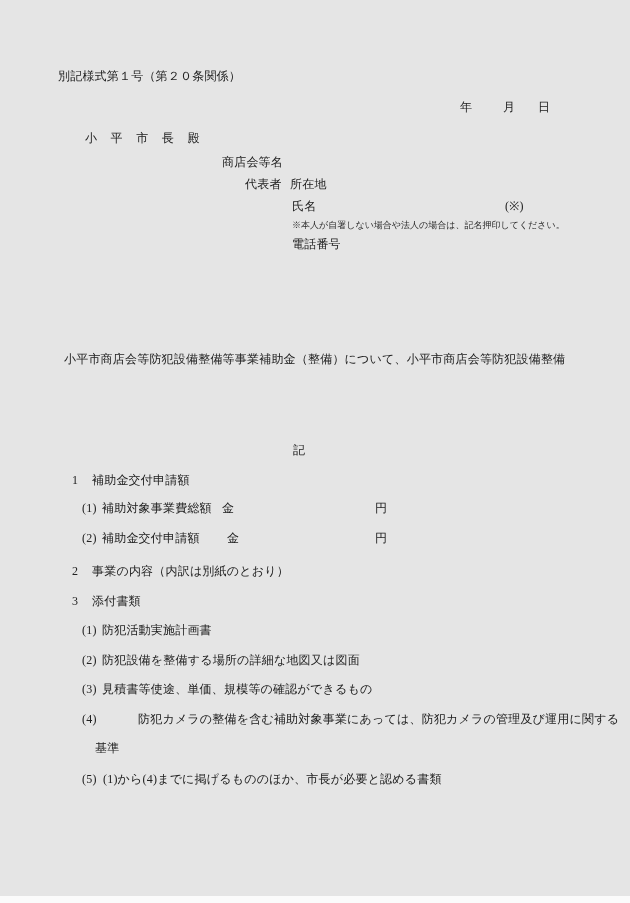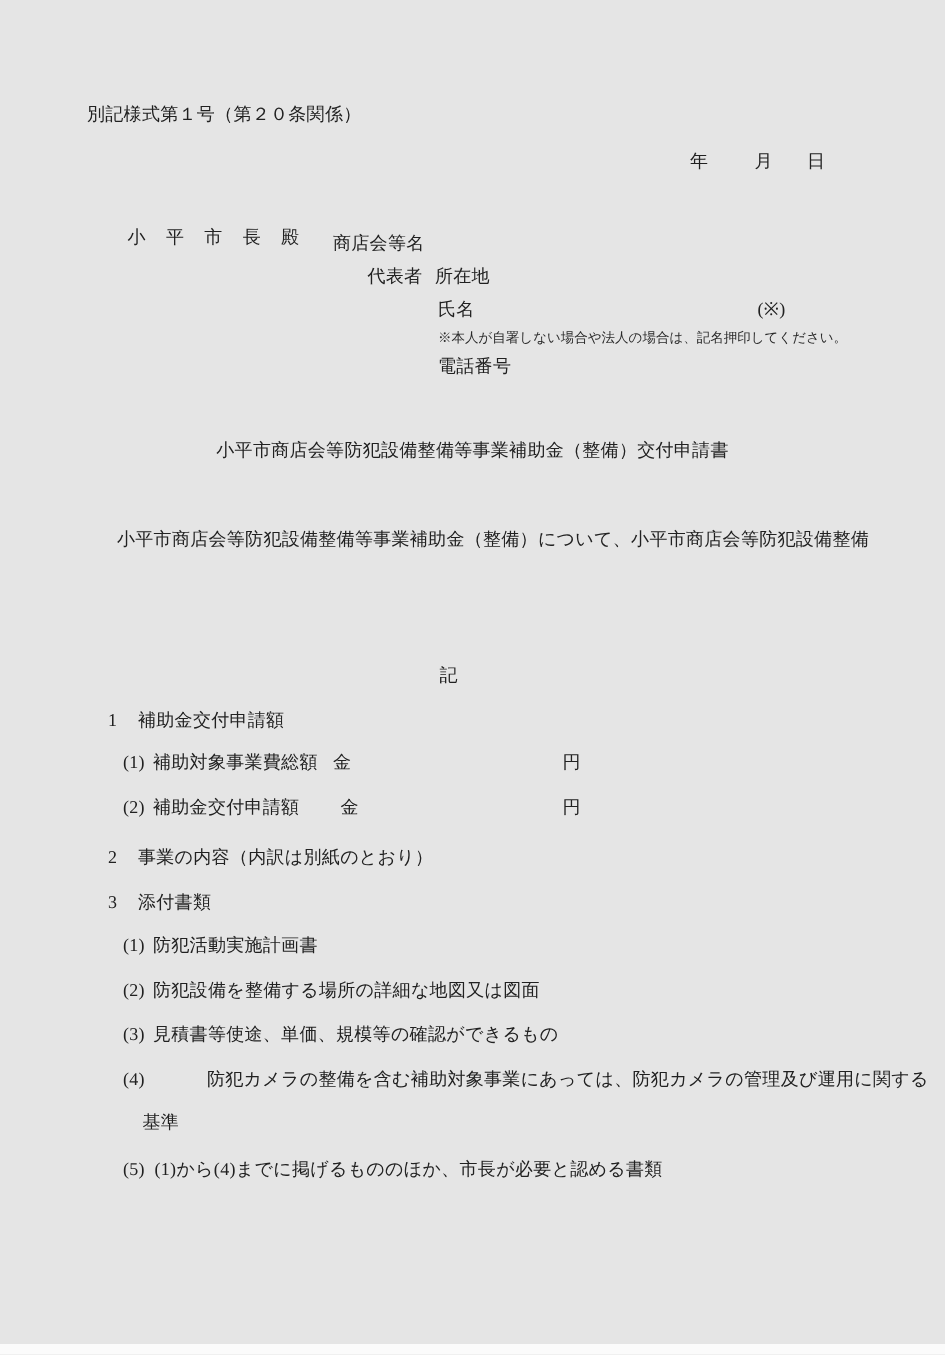--- a/index.html
+++ b/index.html
@@ -28,21 +28,20 @@
     width: 630px;
     text-align: center;
   }
   .small {
     font-size: 9px;
     letter-spacing: 0px;
     color: #2a2a2a;
   }
   .spread {
     letter-spacing: 0.8px;
-    margin-top: 20px;
   }
 </style>
 </head>
 <body>
 
 <div class="page">
 
   <div class="ln" style="left:58px; top:69px;">別記様式第１号（第２０条関係）</div>
 
   <div class="ln" style="left:460px; top:100px;">年</div>
@@ -56,23 +55,22 @@
   <div class="ln" style="left:245px; top:177px;">代表者</div>
   <div class="ln" style="left:290px; top:177px;">所在地</div>
 
   <div class="ln" style="left:292px; top:199px;">氏名</div>
   <div class="ln" style="left:505px; top:199px;">(※)</div>
 
   <div class="ln small" style="left:292px; top:218px;">※本人が自署しない場合や法人の場合は、記名押印してください。</div>
 
   <div class="ln" style="left:292px; top:237px;">電話番号</div>
 
-  <div class="ln center" style="top:293px;">小平市商店会等防犯設備整備等事業補助金（整備）交付申請書</div>
 
-  <div class="ln" style="left:78px; top:352px;">小平市商店会等防犯設備整備等事業補助金（整備）について、小平市商店会等防犯設備整備</div>
+  <div class="ln" style="left:64px; top:352px;">小平市商店会等防犯設備整備等事業補助金（整備）について、小平市商店会等防犯設備整備</div>
 
   <div class="ln" style="left:293px; top:443px;">記</div>
 
   <div class="ln" style="left:72px; top:473px;">1</div>
   <div class="ln" style="left:92px; top:473px;">補助金交付申請額</div>
 
   <div class="ln" style="left:82px; top:501px;">(1)</div>
   <div class="ln" style="left:102px; top:501px;">補助対象事業費総額</div>
   <div class="ln" style="left:222px; top:501px;">金</div>
   <div class="ln" style="left:375px; top:501px;">円</div>

